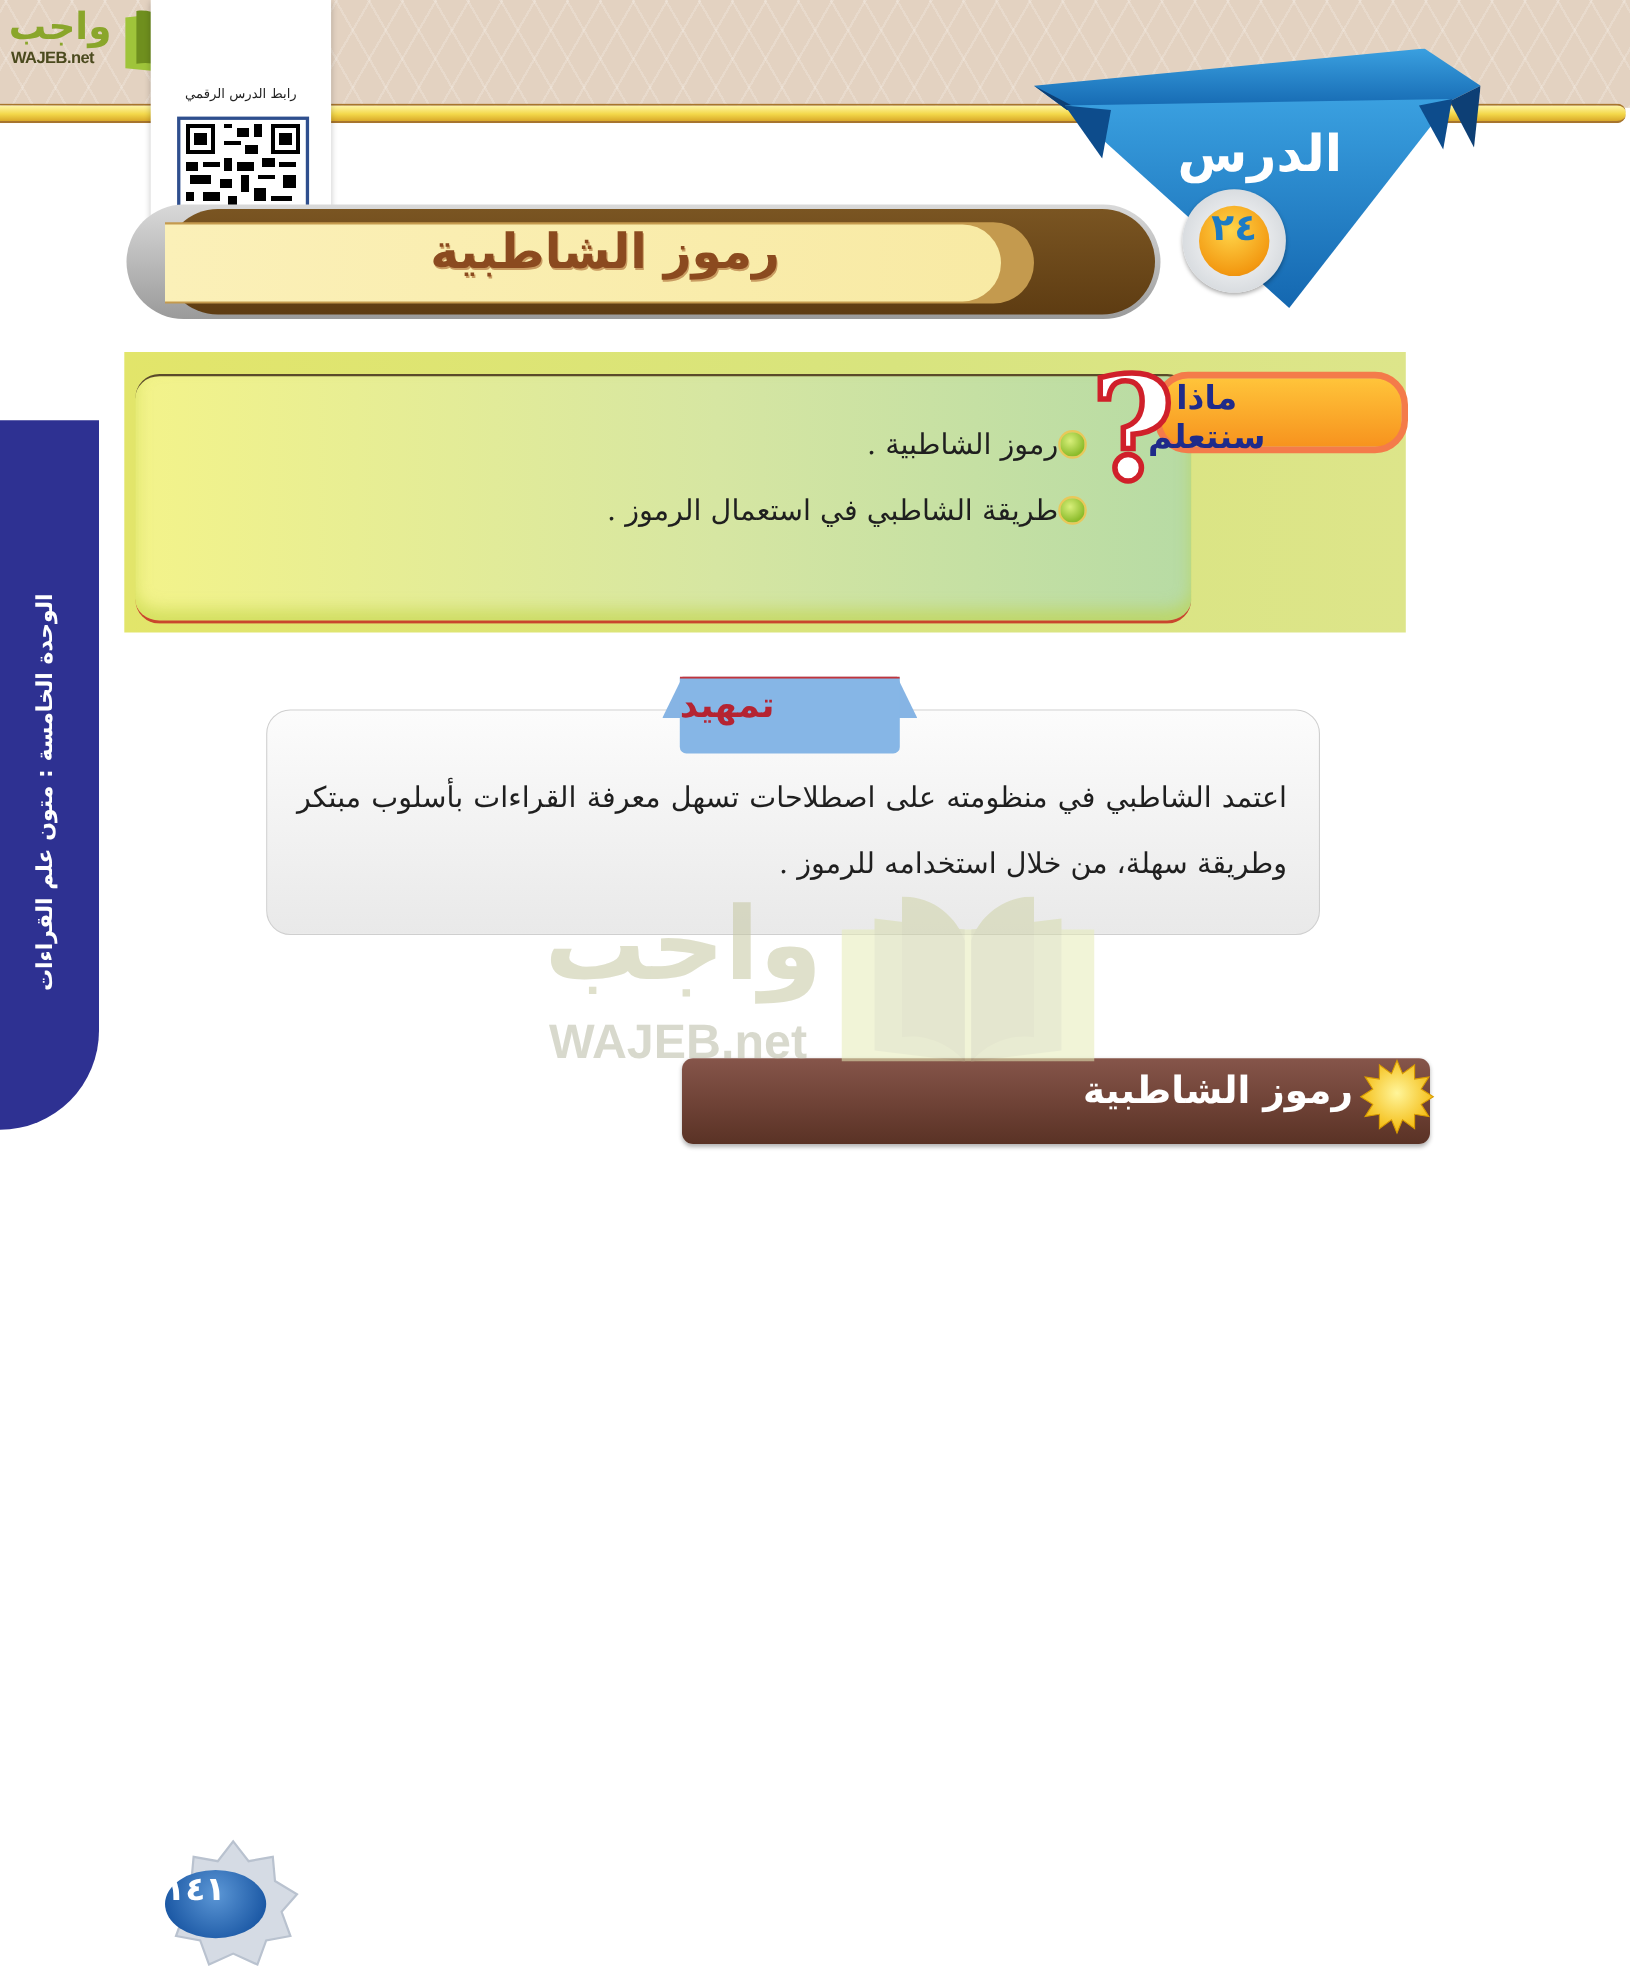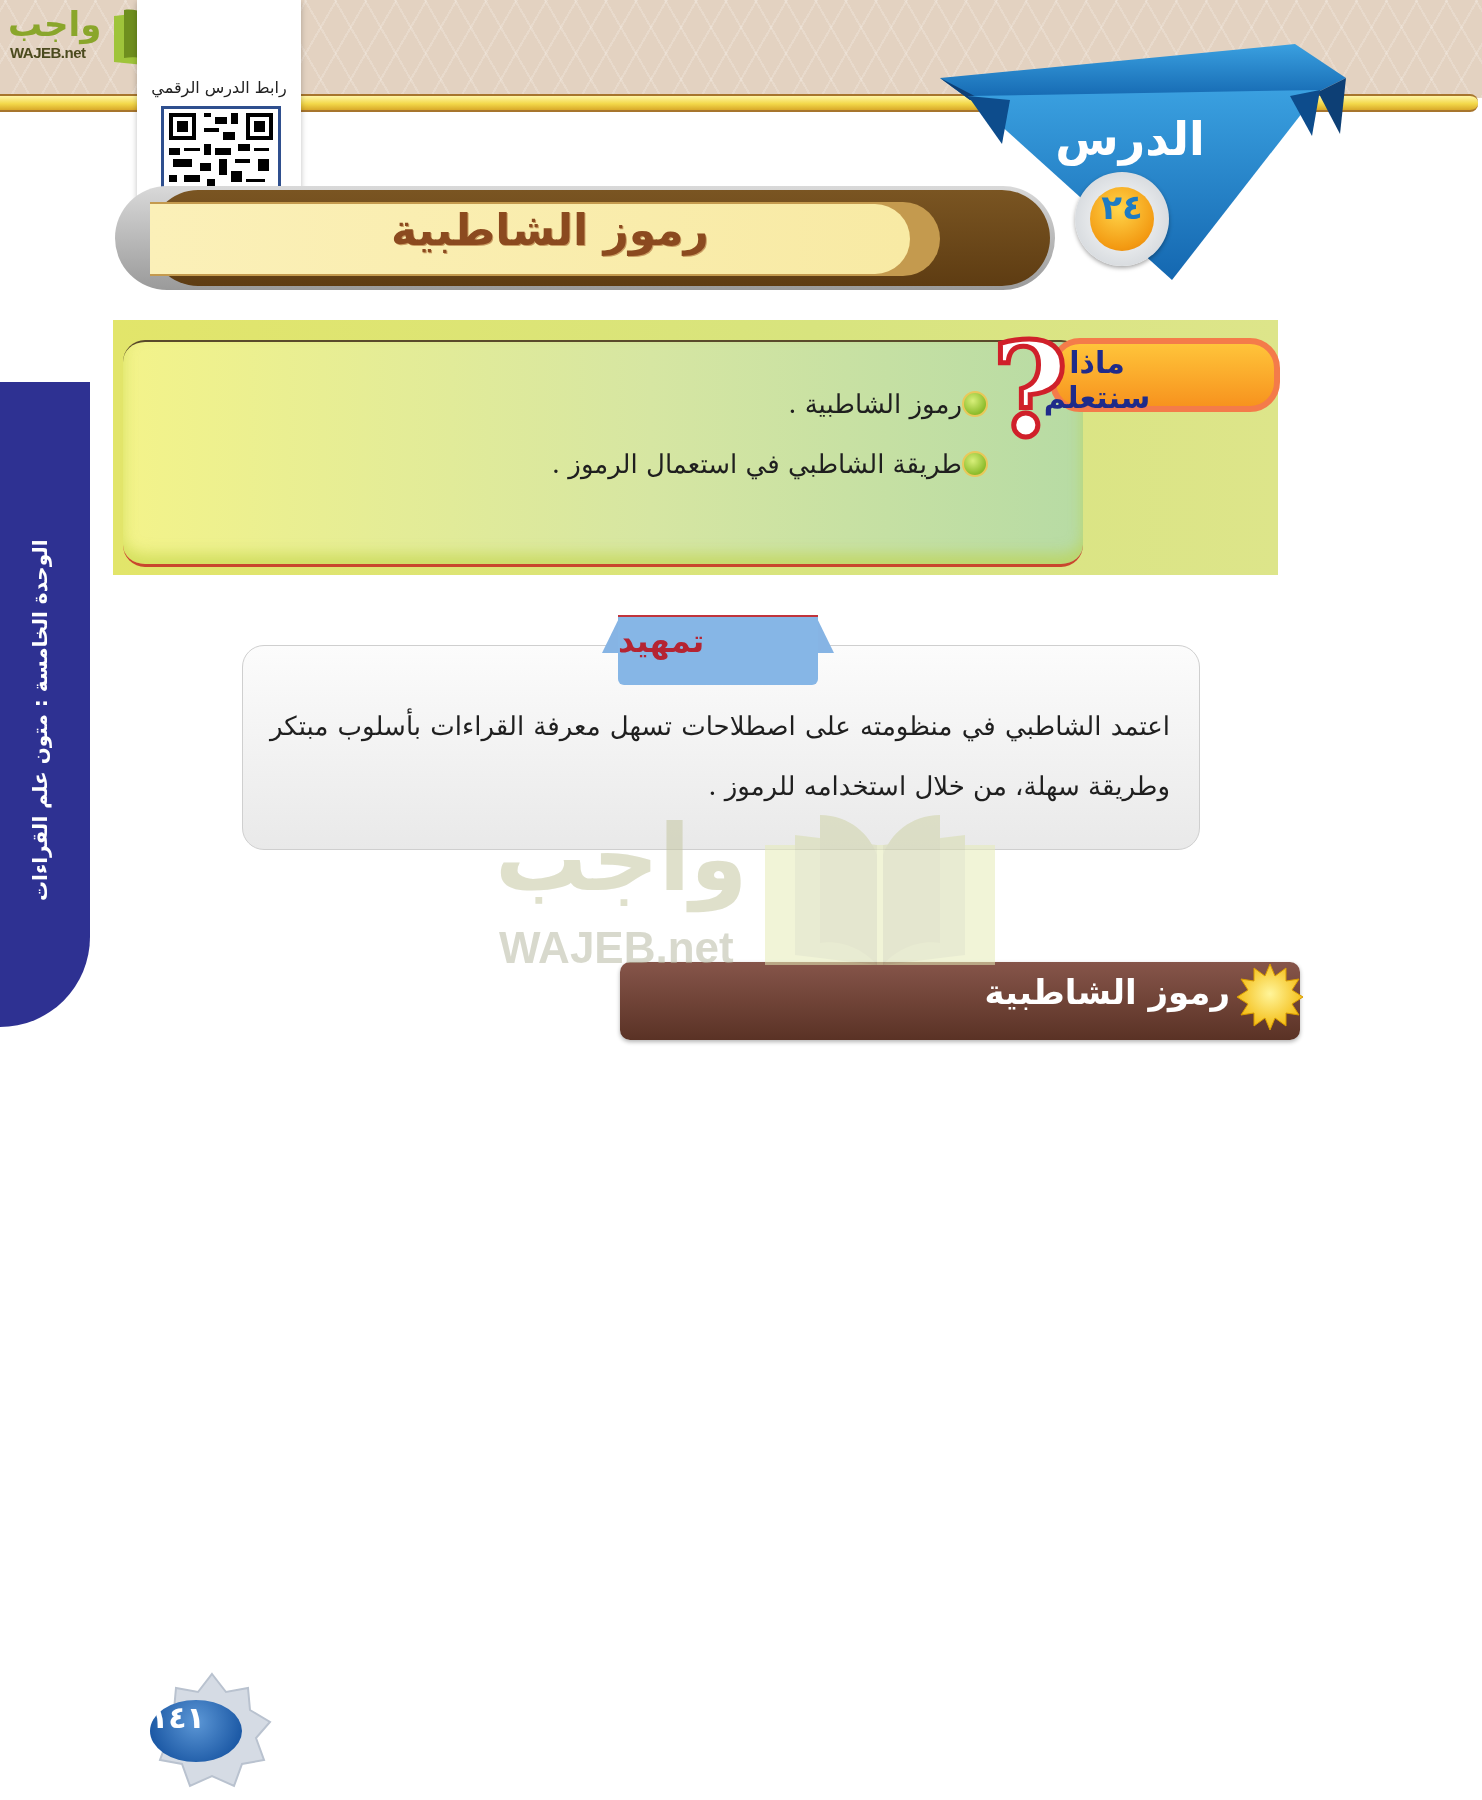--- a/index.html
+++ b/index.html
@@ -9,32 +9,32 @@
   .header-band{left:0;top:0;width:1482px;height:98px;background:#e3d2c1;
     background-image:repeating-linear-gradient(60deg,rgba(255,255,255,.18) 0 2px,transparent 2px 26px),repeating-linear-gradient(-60deg,rgba(255,255,255,.18) 0 2px,transparent 2px 26px);}
   .gold-rule{left:0;top:94px;width:1478px;height:14px;background:linear-gradient(#fff6a6,#f3d84a 55%,#d9a92a);border-top:2px solid #a7752d;border-bottom:2px solid #a7752d;border-radius:0 8px 8px 0;}
   
   .logo{left:8px;top:4px;width:180px;height:62px;}
   .logo-ar{left:0;top:0;font:bold 34px "DejaVu Sans",sans-serif;color:#8aa62b;direction:rtl;}
   .logo-en{left:2px;top:40px;font:bold 15px "Liberation Sans",sans-serif;color:#4b4a1e;letter-spacing:-.5px;}
   .logo-book{left:102px;top:2px;width:88px;height:62px;}
   
   .qr-card{left:137px;top:0;width:164px;height:256px;background:#fff;box-shadow:0 2px 6px rgba(0,0,0,.25);}
-  .qr-label{left:0;top:78px;width:164px;text-align:center;font-size:16px;color:#222;direction:rtl;}
+  .qr-label{left:0;top:78px;width:164px;text-align:center;font-size:12px;color:#222;direction:rtl;}
   .qr-box{left:24px;top:106px;width:114px;height:112px;border:3px solid #2f4f8e;background:#fff;}
   .qr-url{left:0;top:226px;width:164px;text-align:center;font:13px "Liberation Sans",sans-serif;color:#222;}
   
   .title-shadow{left:115px;top:186px;width:940px;height:104px;border-radius:52px;background:linear-gradient(#d9d9d9,#9a9a9a);}
   .title-bar{left:150px;top:190px;width:900px;height:96px;border-radius:48px;background:linear-gradient(#7a5522,#5e3c12);}
   .title-tan{left:150px;top:202px;width:790px;height:74px;border-radius:0 40px 40px 0;background:#c49a4e;}
   .title-cream{left:150px;top:204px;width:760px;height:70px;border-radius:0 38px 38px 0;background:linear-gradient(90deg,#fbf0b8,#f8eaa4);}
   .page-title{left:300px;top:204px;width:500px;height:70px;line-height:70px;text-align:center;font:bold 44px "DejaVu Sans",sans-serif;color:#8b4a1f;direction:rtl;text-shadow:1px 1px 0 #c99c62;}
   
   .banner{left:940px;top:44px;width:406px;height:240px;}
-  .lesson-label{left:1040px;top:112px;width:180px;text-align:center;font:bold 46px "DejaVu Sans",sans-serif;color:#fff;direction:rtl;}
+  .lesson-label{left:1040px;top:112px;width:180px;text-align:right;font:bold 46px "DejaVu Sans",sans-serif;color:#fff;direction:rtl;}
   .lesson-ring{left:1075px;top:172px;width:94px;height:94px;border-radius:50%;background:radial-gradient(#ffffff,#c9ced3);box-shadow:0 2px 4px rgba(0,0,0,.35);}
   .lesson-num{left:1090px;top:187px;width:64px;height:64px;border-radius:50%;background:radial-gradient(circle at 45% 35%,#ffd54a,#f39a12 70%,#e07d08);text-align:center;line-height:64px;font:bold 34px "DejaVu Sans",sans-serif;color:#1d7bc4;}
   
   .learn-wrap{left:113px;top:320px;width:1165px;height:255px;background:linear-gradient(90deg,#e2e56a,#d8e47e 60%,#dde58a);}
   .learn-inner{left:10px;top:20px;width:960px;height:222px;border-radius:22px;background:linear-gradient(90deg,#f3f38a,#d6e6a2 55%,#b7dba4);border-top:2px solid #5a4a2a;border-bottom:3px solid #c9462d;box-shadow:inset 0 -10px 14px rgba(190,210,60,.55);}
   .learn-list{right:290px;top:54px;width:700px;direction:rtl;}
   .learn-item{display:flex;align-items:center;height:60px;font:26px "DejaVu Serif",serif;color:#1f1f1f;}
   .bullet{width:22px;height:22px;border-radius:50%;background:radial-gradient(circle at 40% 35%,#d8ef7a,#8cbc2c 70%);border:2px solid #e9c85a;flex:none;}
   .learn-tab{left:1050px;top:338px;width:218px;height:62px;border-radius:30px;background:linear-gradient(#ffc43a,#f7931e);border:6px solid #f47b4a;}
   .learn-tab-text{left:1012px;top:345px;width:170px;text-align:center;font:bold 30px "DejaVu Sans",sans-serif;color:#1f2b8a;direction:rtl;}

